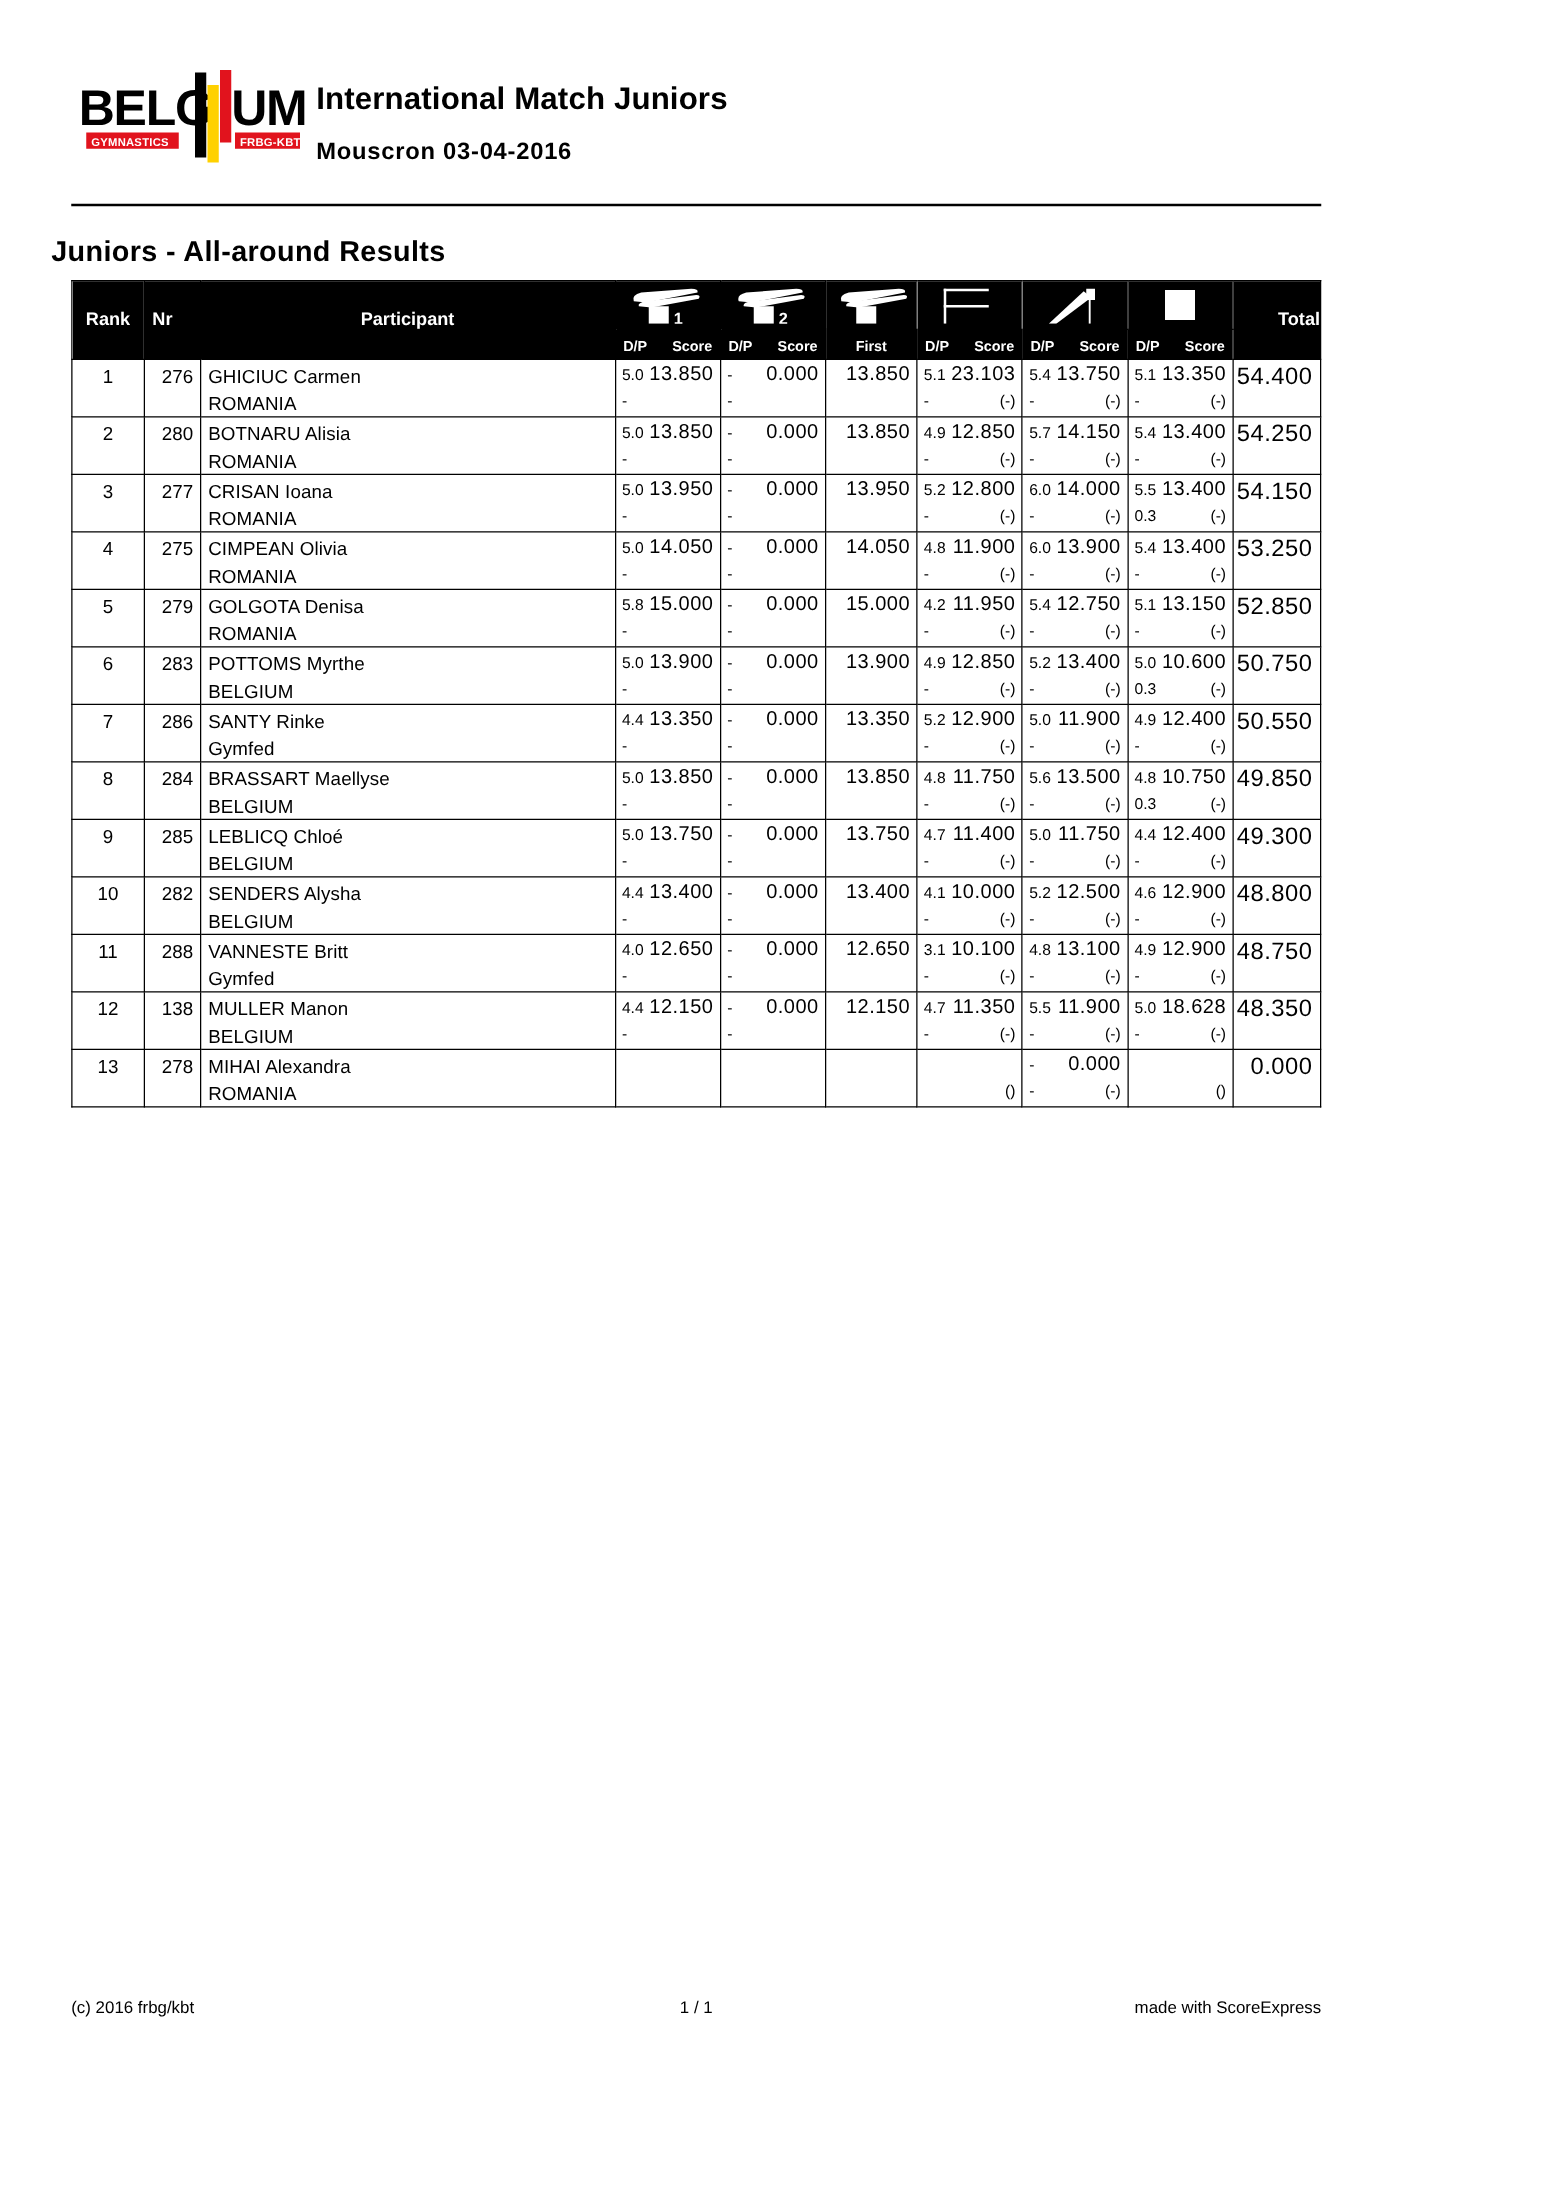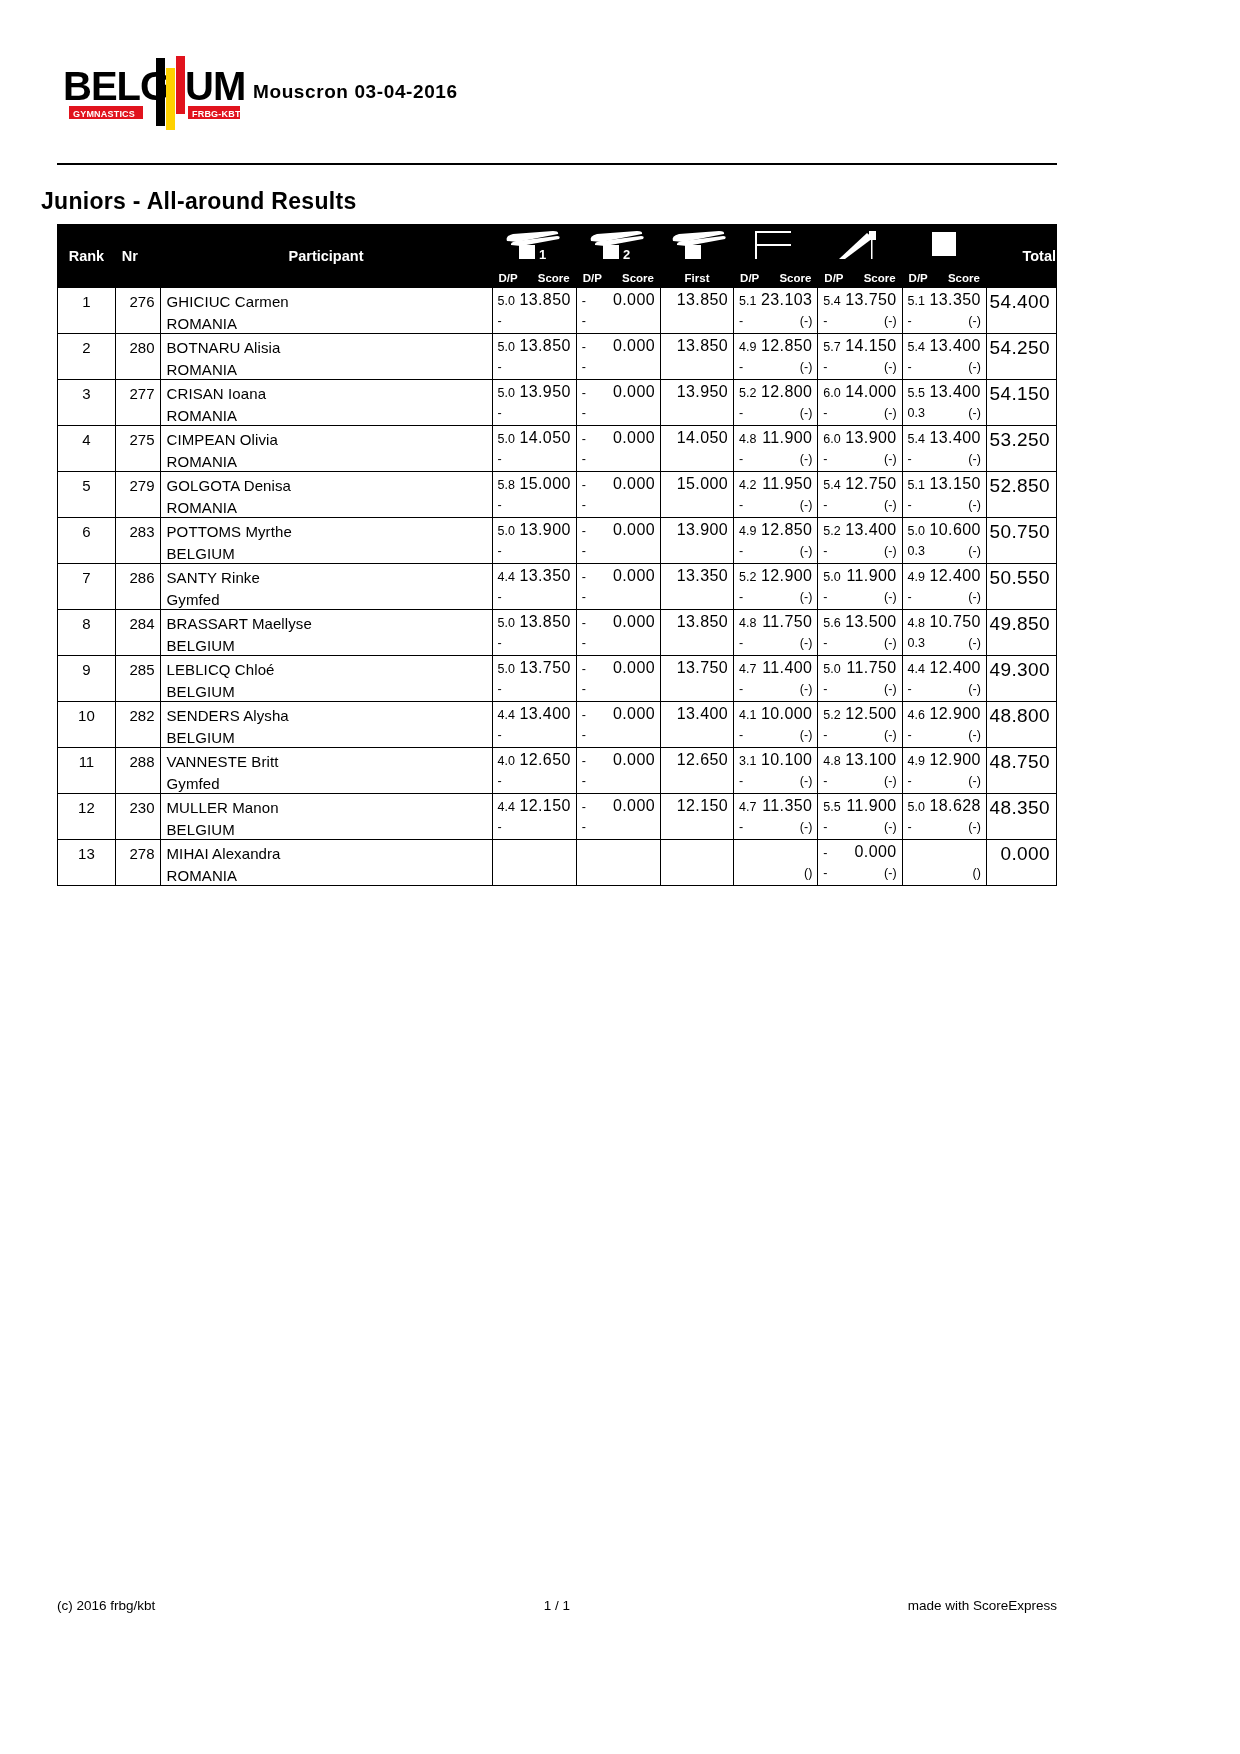--- a/index.html
+++ b/index.html
@@ -236,20 +236,21 @@
 
         <rect x="6" y="52" width="74" height="13" fill="#E1131D"></rect>
         <text x="10" y="62.5" font-family="Liberation Sans, sans-serif" font-size="9" font-weight="bold" fill="#ffffff" letter-spacing="0.2">GYMNASTICS</text>
 
         <rect x="125" y="52" width="52" height="13" fill="#E1131D"></rect>
         <text x="129" y="62.5" font-family="Liberation Sans, sans-serif" font-size="9" font-weight="bold" fill="#ffffff" letter-spacing="0.2">FRBG-KBT</text>
       </svg>
     </div>
 
     <div class="title-block">
+      <div class="main-title">International Match Juniors</div>
       <div class="sub-title">Mouscron  03-04-2016</div>
     </div>
   </div>
   <div class="header-rule"></div>
 
   <div class="section-title">Juniors - All-around Results</div>
 
   <table class="results-table">
     <colgroup>
       <col style="width:57px">
@@ -1188,21 +1189,21 @@
             </div>
           </td>
           <td class="c-total">
             <div class="cell2">
               <span class="total-val">48.750</span>
             </div>
           </td>
         </tr>
         <tr>
           <td class="c-rank">12</td>
-          <td class="c-nr">230</td>
+          <td class="c-nr">138</td>
           <td class="c-part"><span>MULLER Manon</span><span class="nation">BELGIUM</span></td>
           <td class="c-app">
             <div class="cell2">
               <div class="line1">
                 <span class="dval">4.4</span>
                 <span class="sval">12.150</span>
               </div>
               <div class="line2">
                 <span class="pen-left">-</span>
                 <span class="pen-right"></span>

